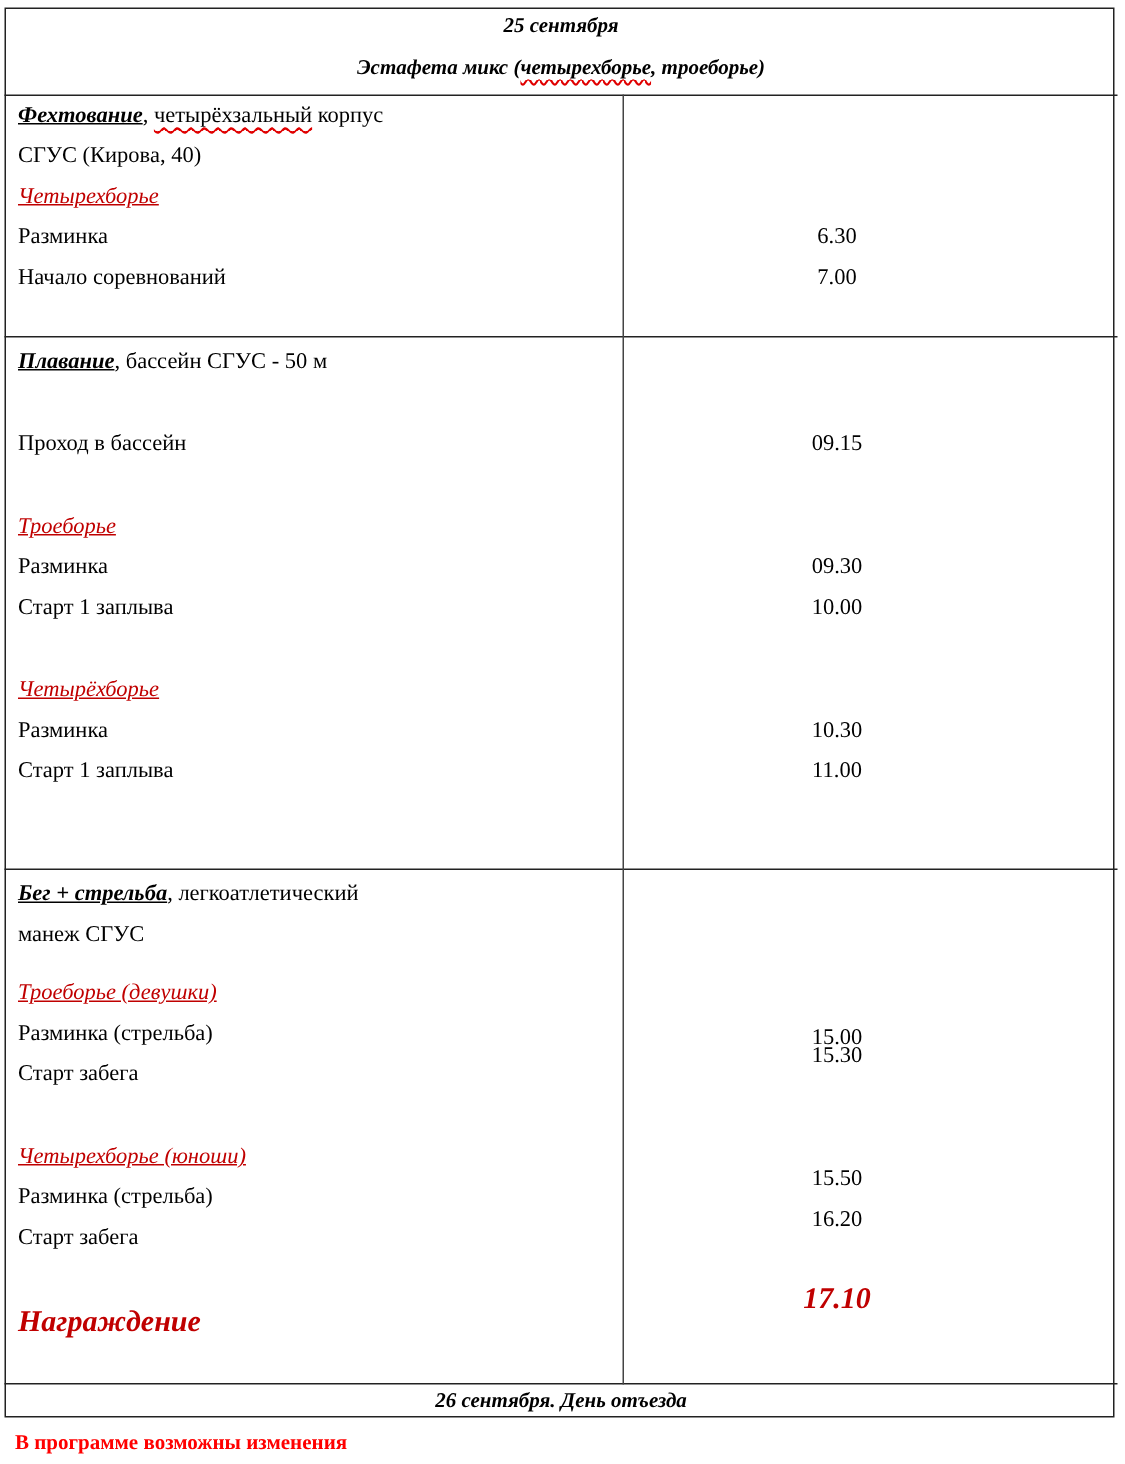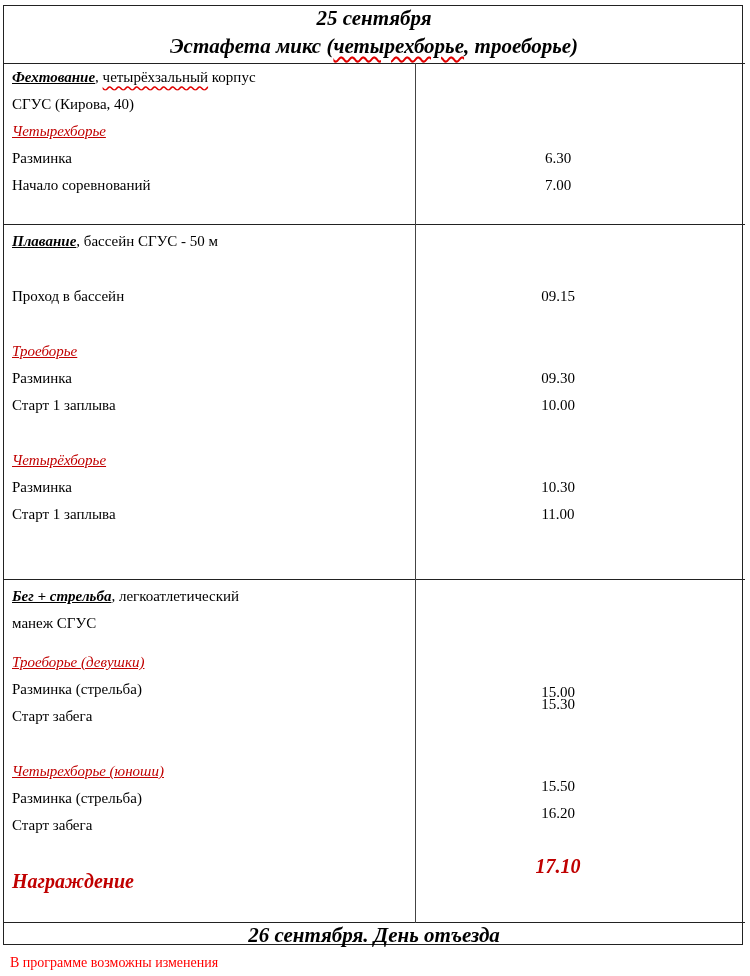--- a/index.html
+++ b/index.html
@@ -4,28 +4,28 @@
 <style>
   html, body { margin: 0; padding: 0; background: #ffffff; }
   body { width: 750px; height: 976px; position: relative; overflow: hidden;
          font-family: "Liberation Serif", "DejaVu Serif", serif; color: #000; }
   .frame { position: absolute; left: 3px; top: 5px; width: 740px; height: 940px;
            border: 1.5px solid #222; box-sizing: border-box; }
   .hline { position: absolute; left: 3px; width: 742px; height: 0; border-top: 1.5px solid #222; }
   .vline { position: absolute; left: 415px; width: 0; border-left: 1.5px solid #444; }
   .t { position: absolute; font-size: 15px; line-height: 24px; white-space: nowrap; }
   .center { text-align: center; left: 3px; width: 742px; }
-  .hdr { font-style: italic; font-weight: bold; font-size: 21px; }
+  .hdr { font-style: italic; font-weight: bold; font-size: 14px; }
   .left { left: 12px; }
   .time { left: 417px; width: 282px; text-align: center; }
   .sport { font-weight: bold; font-style: italic; text-decoration: underline; }
   .sub { color: #c00000; font-style: italic; text-decoration: underline; }
   .wavy { text-decoration: underline wavy #e00000; text-underline-offset: 3px; }
   .award { color: #c00000; font-weight: bold; font-style: italic; font-size: 20px; }
-  .note { position: absolute; left: 10px; top: 955px; color: #ff0000; font-weight: normal;
+  .note { position: absolute; left: 10px; top: 955px; color: #ff0000; font-weight: bold;
           font-size: 14px; font-family: "Liberation Serif", serif; }
 </style>
 </head>
 <body>
 
 <div class="frame"></div>
 <div class="hline" style="top:63px"></div>
 <div class="hline" style="top:224px"></div>
 <div class="hline" style="top:579px"></div>
 <div class="hline" style="top:922px"></div>

